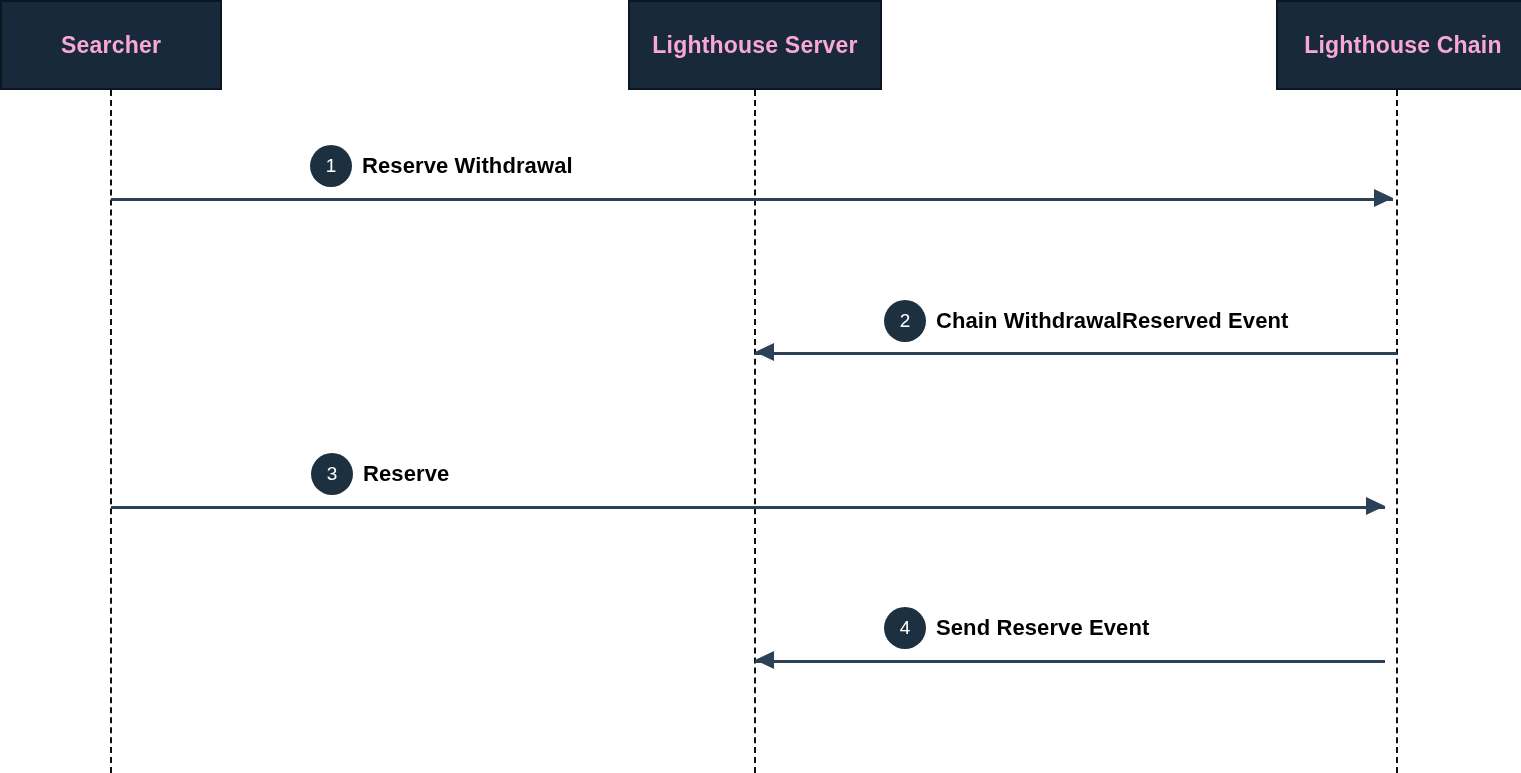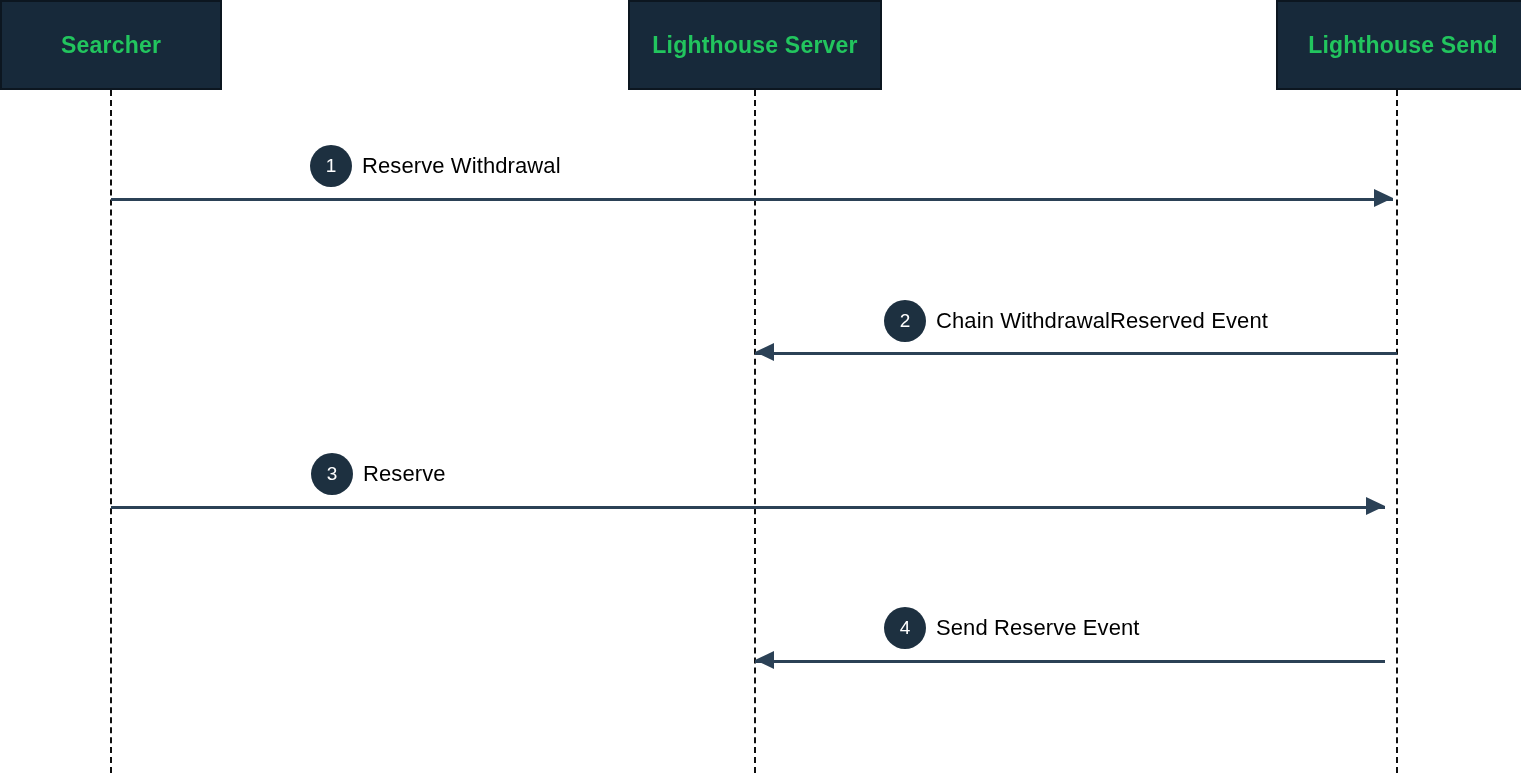--- a/index.html
+++ b/index.html
@@ -22,21 +22,21 @@
   .participant-box {
     position: absolute;
     box-sizing: border-box;
     background: #17293a;
     border: 2px solid #0c1620;
     display: flex;
     align-items: center;
     justify-content: center;
   }
   .participant-label {
-    color: #22c55e;
+    color: #f9a8d4;
     font-size: 23px;
     font-weight: bold;
     letter-spacing: 0.2px;
     white-space: nowrap;
   }
 
   
   .lifeline {
     position: absolute;
     width: 0;
@@ -89,21 +89,21 @@
     font-weight: normal;
     display: flex;
     align-items: center;
     justify-content: center;
     flex: 0 0 auto;
   }
   .message-label {
     margin-left: 10px;
     color: #000000;
     font-size: 22px;
-    font-weight: normal;
+    font-weight: bold;
     letter-spacing: 0.1px;
   }
 </style>
 </head>
 <body>
 
 <div id="canvas">
 
   <div id="lifelines">
       <div class="lifeline" style="left: 110px; top: 90px; height: 683px;"></div>
@@ -112,21 +112,21 @@
     </div>
 
   <div id="participants">
       <div class="participant-box" style="left: 0px; top: 0px; width: 222px; height: 90px;">
         <span class="participant-label">Searcher</span>
       </div>
       <div class="participant-box" style="left: 628px; top: 0px; width: 254px; height: 90px;">
         <span class="participant-label">Lighthouse Server</span>
       </div>
       <div class="participant-box" style="left: 1276px; top: 0px; width: 254px; height: 90px;">
-        <span class="participant-label">Lighthouse Send</span>
+        <span class="participant-label">Lighthouse Chain</span>
       </div>
     </div>
 
   <div id="messages">
       <div class="message" style="left: 0px; top: 198px;">
         <div class="message-line" style="left: 111px; width: 1282px;"></div>
         <div class="arrowhead right" style="left: 1374px;"></div>
       </div>
       <div class="message-caption" style="left: 310px; top: 145px;">
         <div class="seq-badge">1</div>

